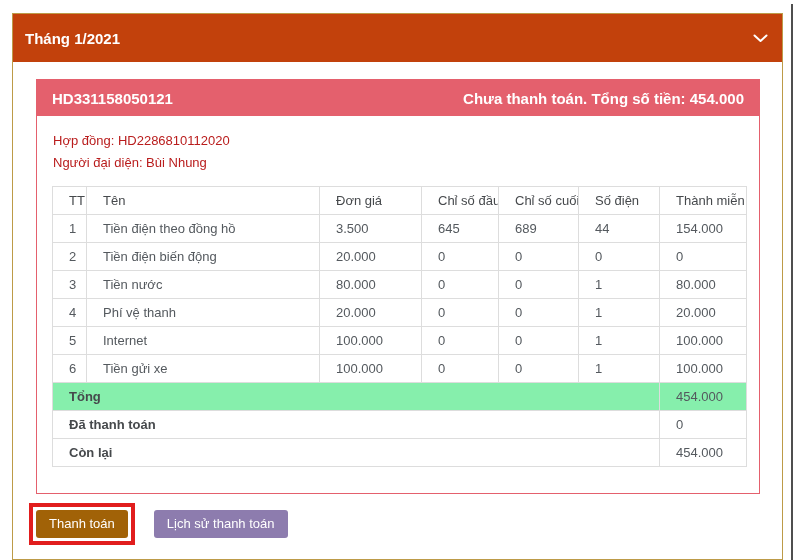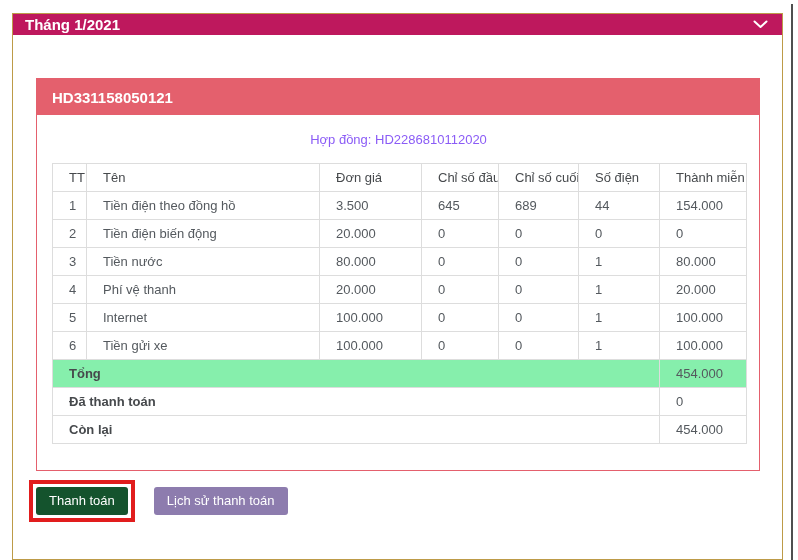--- a/index.html
+++ b/index.html
@@ -17,38 +17,38 @@
   }
   
   .panel {
     position: absolute; left: 12px; top: 13px;
     width: 771px; height: 547px;
     border: 1px solid #bd9b48;
     background: #ffffff;
     overflow: hidden;
   }
   .panel-header {
-    height: 21px; background: #be185d;
+    height: 48px; background: #c2410c;
     display: flex; align-items: center; justify-content: space-between;
     padding: 0 14px 0 12px;
     cursor: pointer;
   }
   .panel-title { color: #ffffff; font-size: 15px; font-weight: 600; }
   .panel-body { padding: 17px 22px 0 23px; }
   
-  .card { border: 1px solid #e4606d; background: #fff; margin-top: 26px; }
+  .card { border: 1px solid #e4606d; background: #fff; }
   .card-header {
     height: 36px; background: #e4606d; color: #ffffff;
     display: flex; align-items: center; justify-content: space-between;
     padding: 0 15px;
     font-size: 15px; font-weight: 600;
   }
   .card-body { padding: 12px 15px 26px 15px; }
   .contract-info { margin: 2px 0 12px 1px; }
-  .contract-info div { font-size: 13px; color: #8b5cf6; line-height: 22px; text-align: center; }
+  .contract-info div { font-size: 13px; color: #b91c1c; line-height: 22px; }
   
   table.bill {
     width: 100%; border-collapse: collapse;
     font-size: 13px; color: #54595e;
     table-layout: fixed;
   }
   table.bill th, table.bill td {
     border: 1px solid #dddddd;
     padding: 6px 16px;
     text-align: left;
@@ -76,21 +76,21 @@
   }
   .btn {
     display: inline-block;
     font-size: 13px; color: #ffffff;
     border: none; border-radius: 3px;
     padding: 6px 13px;
     line-height: 16px;
     cursor: pointer;
     font-family: inherit;
   }
-  .btn-pay { background: #14532d; }
+  .btn-pay { background: #a16207; }
   .btn-history { background: #8d7cae; margin-left: 19px; }
   .chevron-icon { display: inline-flex; }
 </style>
 </head>
 <body>
 
 <div class="page-edge-right"></div>
 
 <div class="panel">
   <div class="panel-header">
@@ -99,24 +99,26 @@
       <svg width="15" height="9" viewBox="0 0 15 9">
           <polyline points="1.5,1.5 7.5,7 13.5,1.5" stroke="#ffffff" stroke-width="2" fill="none" stroke-linecap="round" stroke-linejoin="round"></polyline>
         </svg>
     </span>
   </div>
 
   <div class="panel-body">
     <div class="card">
       <div class="card-header">
         <span>HD331158050121</span>
+        <span>Chưa thanh toán. Tổng số tiền: 454.000</span>
       </div>
       <div class="card-body">
         <div class="contract-info">
           <div>Hợp đồng: HD2286810112020</div>
+          <div>Người đại diện: Bùi Nhung</div>
         </div>
         <table class="bill">
           <colgroup>
               <col style="width: 34px;">
               <col style="width: 233px;">
               <col style="width: 102px;">
               <col style="width: 77px;">
               <col style="width: 80px;">
               <col style="width: 81px;">
               <col style="width: 87px;">

